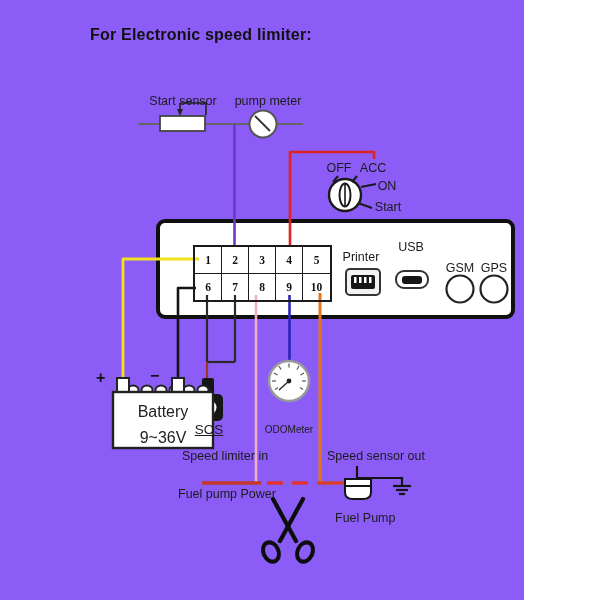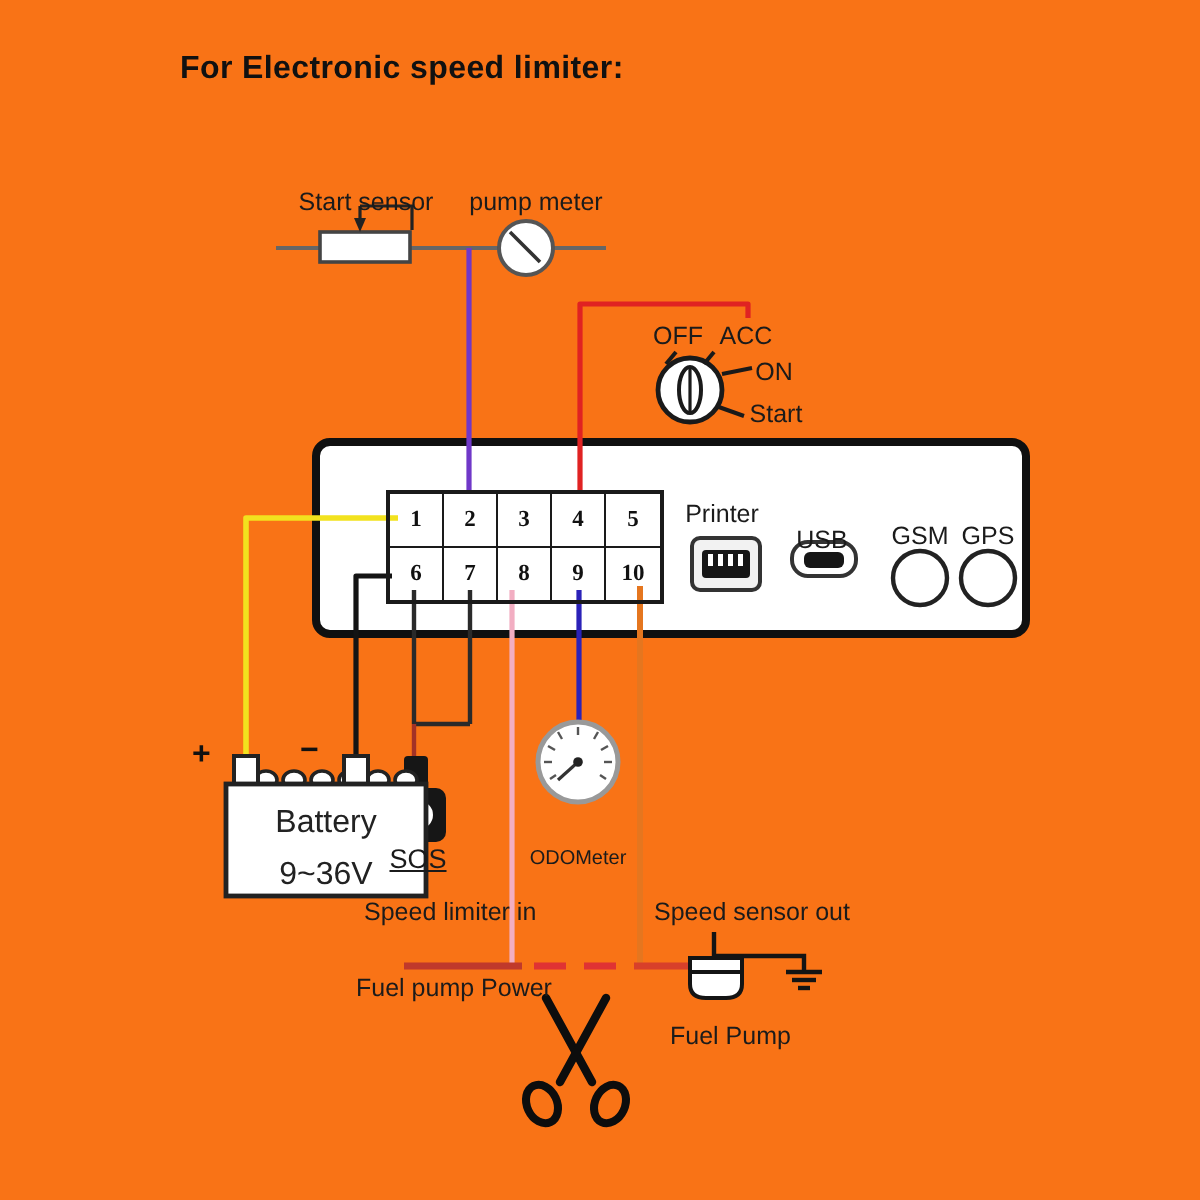--- a/index.html
+++ b/index.html
@@ -1,16 +1,16 @@
 <!DOCTYPE html>
 <html><head>
 <meta charset="utf-8">
 <style>
   html,body{margin:0;padding:0;background:#ffffff;}
-  .canvas{position:relative;width:600px;height:600px;background:#f97316;overflow:hidden;
+  .canvas{position:relative;width:524px;height:600px;background:#8b5cf6;overflow:hidden;
           font-family:"Liberation Sans",sans-serif;}
   svg.layer{position:absolute;left:0;top:0;}
   .lbl{position:absolute;font:12.5px/1.15 "Liberation Sans",sans-serif;color:#1b1b1b;white-space:nowrap;}
   .c{transform:translateX(-50%);}
   .title{position:absolute;left:90px;top:26px;font:bold 16px "Liberation Sans",sans-serif;color:#111;letter-spacing:.2px;}
   .sign{font-weight:bold;font-size:16px;color:#111;}
   .batt{font-size:16px;color:#222;}
   .tblock{position:absolute;left:193px;top:245px;width:139px;height:57px;
           display:grid;grid-template-columns:repeat(5,1fr);grid-template-rows:1fr 1fr;
           border:2px solid #1a1a1a;box-sizing:border-box;background:transparent;}
@@ -178,21 +178,21 @@
     <div class="tcell">4</div>
     <div class="tcell last">5</div>
     <div class="tcell row2">6</div>
     <div class="tcell row2">7</div>
     <div class="tcell row2">8</div>
     <div class="tcell row2">9</div>
     <div class="tcell row2 last">10</div>
   </div>
 
   <div class="lbl c" style="left:361px;top:250px;text-align:center;">Printer</div>
-  <div class="lbl c" style="left:411px;top:263px;">USB</div>
+  <div class="lbl c" style="left:411px;top:240px;">USB</div>
   <div class="lbl c" style="left:460px;top:261px;">GSM</div>
   <div class="lbl c" style="left:494px;top:261px;">GPS</div>
 
   <div class="lbl sign" style="left:96px;top:369px;">+</div>
   <div class="lbl sign" style="left:150px;top:367px;">−</div>
   <div class="lbl batt c" style="left:163px;top:403px;">Battery</div>
   <div class="lbl batt c" style="left:163px;top:429px;">9~36V</div>
 
   <div class="lbl c" style="left:209px;top:422px;font-size:13.5px;text-decoration:underline;">SOS</div>
   <div class="lbl c" style="left:289px;top:380px;font-size:10px;margin-top:44px;">ODOMeter</div>

